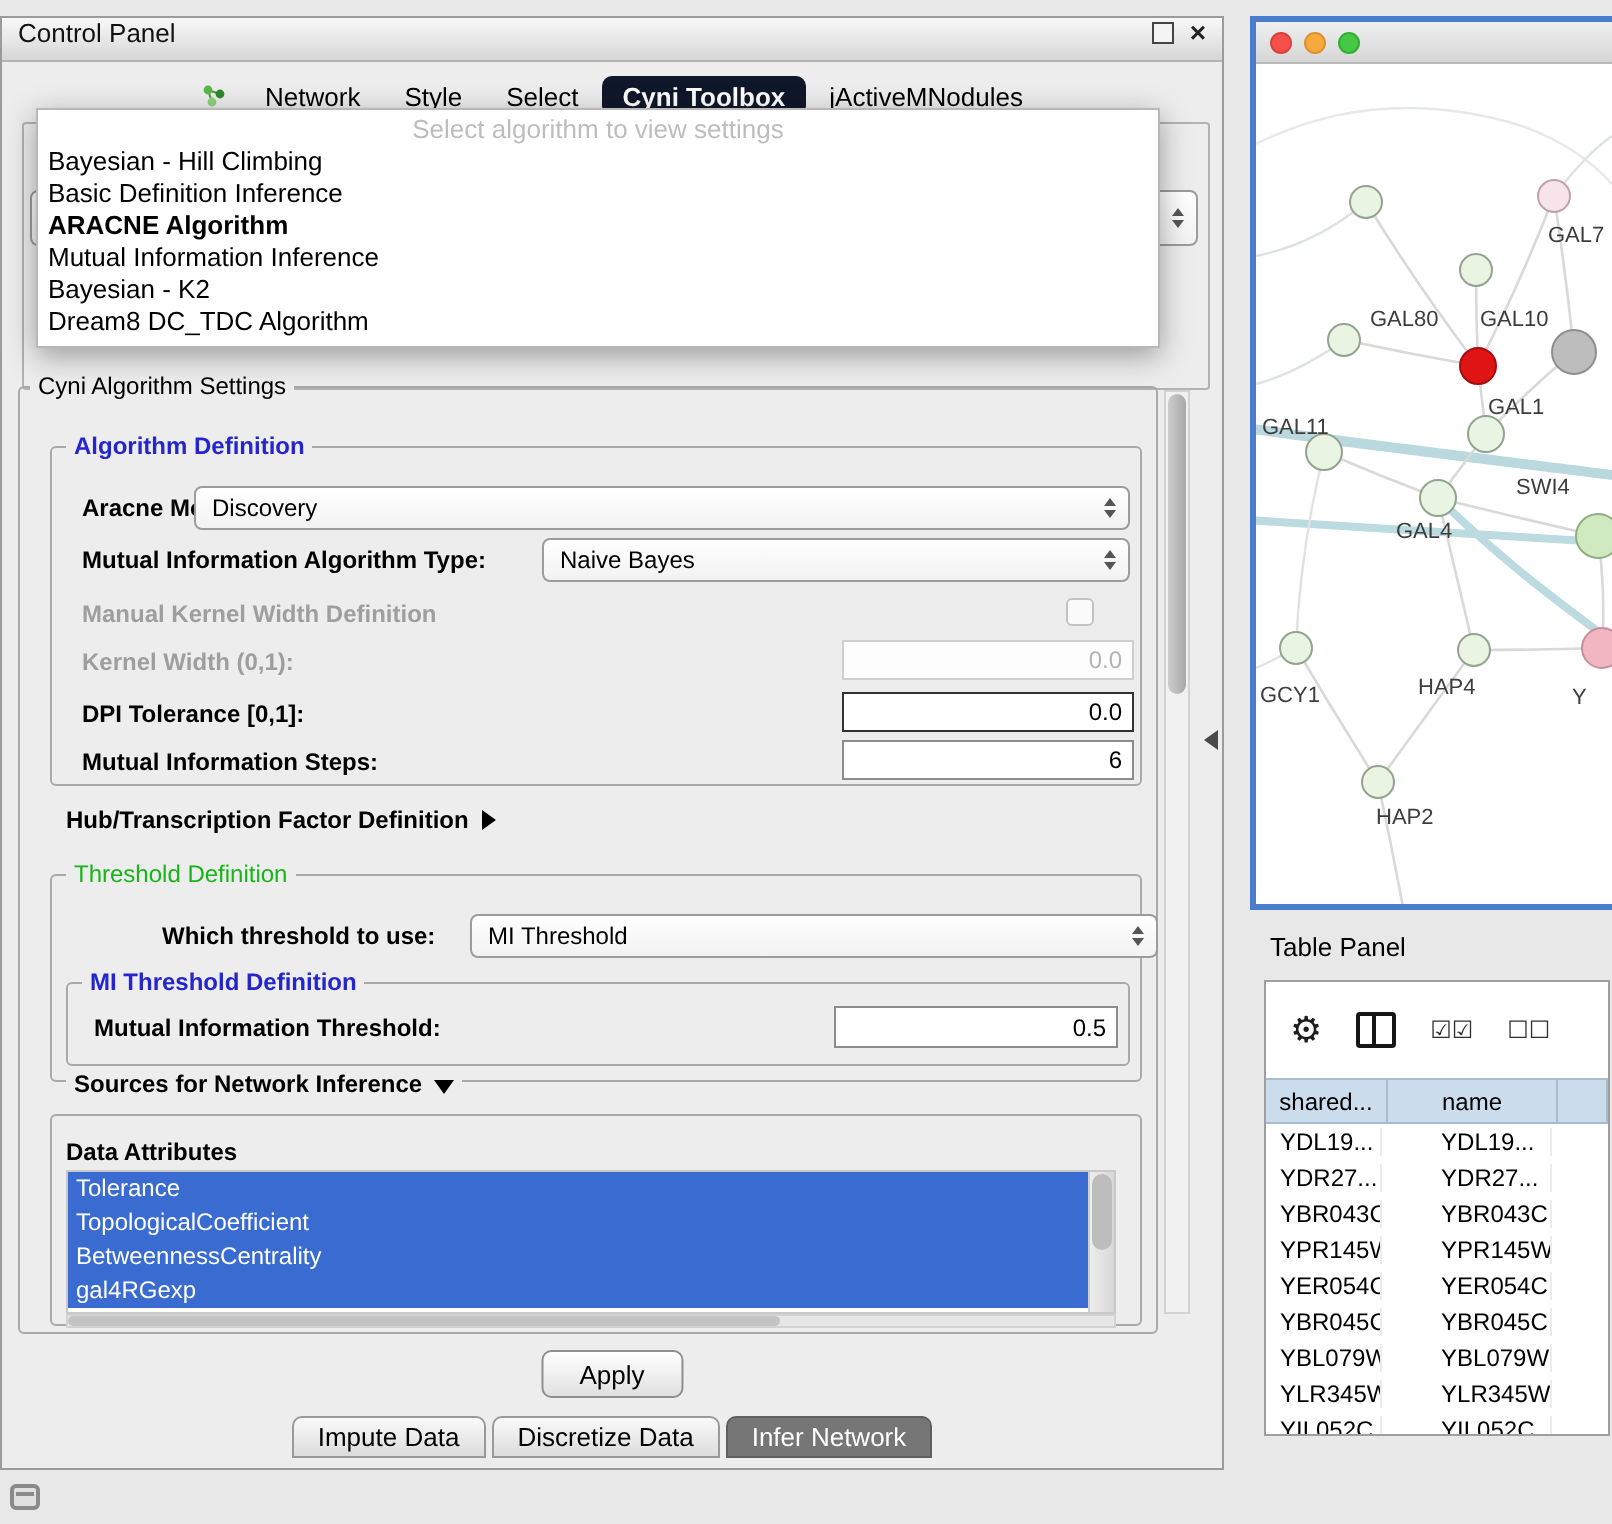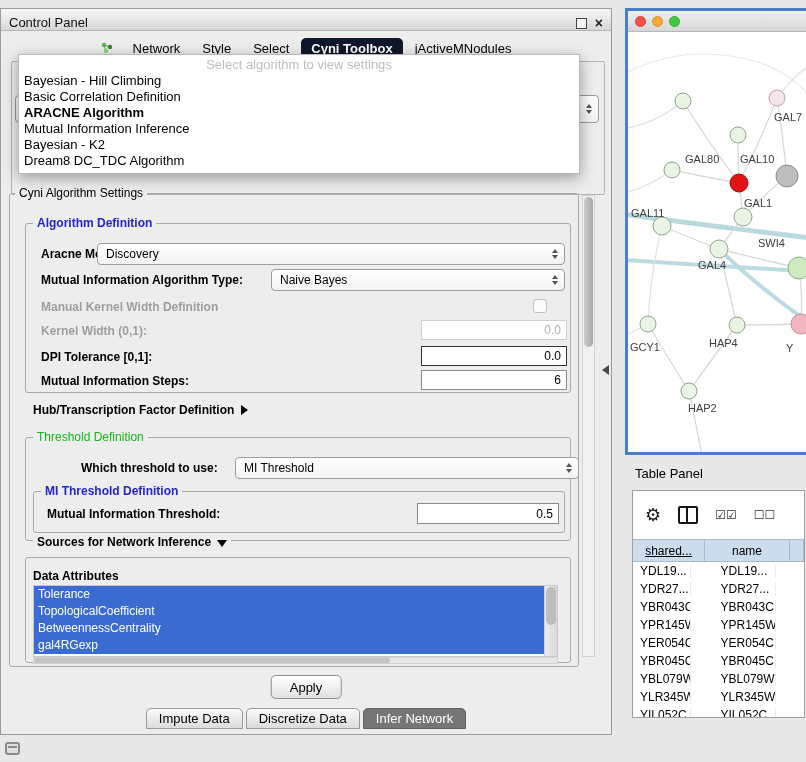--- a/index.html
+++ b/index.html
@@ -4,21 +4,21 @@
 <style>
   html,body{margin:0;padding:0;}
   body{width:806px;height:762px;overflow:hidden;background:#e8e8e8;
        font-family:"Liberation Sans",sans-serif;-webkit-font-smoothing:antialiased;}
   .stage{position:relative;width:806px;height:762px;overflow:hidden;}
 
   
   .cp{position:absolute;left:0;top:8px;width:612px;height:727px;background:#ededed;
       border:1px solid #9b9b9b;box-sizing:border-box;}
   .titlebar{height:21px;background:linear-gradient(#f8f8f8,#d7d7d7);border-bottom:1px solid #b3b3b3;
-      display:flex;align-items:flex-end;padding:0 8px;}
+      display:flex;align-items:flex-start;padding:0 8px;}
   .win-title{font-size:13px;color:#111;}
   .win-btns{margin-left:auto;display:flex;align-items:center;gap:8px;}
   .float-btn{width:9px;height:9px;border:1.5px solid #444;background:#f4f4f4;display:inline-block;}
   .close-btn{font-size:14px;font-weight:bold;color:#222;line-height:14px;cursor:default;}
 
   .tabs{position:absolute;top:29px;left:0;right:0;display:flex;justify-content:center;gap:2px;}
   .tab{height:20px;display:flex;align-items:center;gap:20px;padding:0 10px;font-size:13px;
        border-radius:5px;color:#000;}
   .tab.active{background:#0f172a;color:#fff;font-weight:bold;}
 
@@ -118,21 +118,21 @@
        border:1px solid #9f9f9f;box-sizing:border-box;overflow:hidden;}
   .t-toolbar{height:48px;display:flex;align-items:center;gap:17px;padding-left:12px;}
   .gear{font-size:18px;color:#1d1d1d;line-height:18px;}
   .col-icon{width:16px;height:14px;border:2px solid #161616;border-radius:2px;position:relative;box-sizing:content-box;}
   .col-icon .vline{position:absolute;left:6px;top:0;bottom:0;width:2px;background:#161616;}
   .pair{font-size:12px;color:#2e2e2e;}
   .t-header{display:flex;height:23px;}
   .th{background:#cbdded;border-top:1px solid #a9bccd;border-bottom:1px solid #a9bccd;
       border-right:1px solid #a9bccd;display:flex;align-items:center;justify-content:center;
       font-size:12px;color:#000;box-sizing:border-box;overflow:hidden;white-space:nowrap;}
-  .th.c0{width:72px;text-decoration:underline;}
+  .th.c0{width:61px;}
   .th.c1{width:85px;}
   .th.c2{flex:1;}
   .trow{display:flex;height:18px;align-items:center;font-size:12px;color:#000;gap:23px;}
   .tcell{box-sizing:border-box;overflow:hidden;white-space:nowrap;}
   .tcell.c0{width:78px;padding-left:7px;border-right:1px solid #ececec;}
   .tcell.c1{width:85px;padding-left:7px;border-right:1px solid #ececec;}
   .tcell.c2{flex:1;padding-left:5px;}
 
   .dock{position:absolute;left:5px;top:742px;width:15px;height:13px;border:2px solid #8a8a8a;
        border-radius:3px;background:#e0e0e0;box-sizing:border-box;}
@@ -284,21 +284,21 @@
     <div class="btabs">
       <div class="btab">Impute Data</div>
       <div class="btab">Discretize Data</div>
       <div class="btab active">Infer Network</div>
     </div>
   </div>
 
   <div class="popup">
     <div class="dd-prompt">Select algorithm to view settings</div>
     <div class="dd-item">Bayesian - Hill Climbing</div>
-    <div class="dd-item">Basic Correlation Definition</div>
+    <div class="dd-item">Basic Definition Inference</div>
     <div class="dd-item selected">ARACNE Algorithm</div>
     <div class="dd-item">Mutual Information Inference</div>
     <div class="dd-item">Bayesian - K2</div>
     <div class="dd-item">Dream8 DC_TDC Algorithm</div>
   </div>
 
   <div class="split-handle"></div>
 
   <div class="net-win">
     <div class="net-titlebar">

